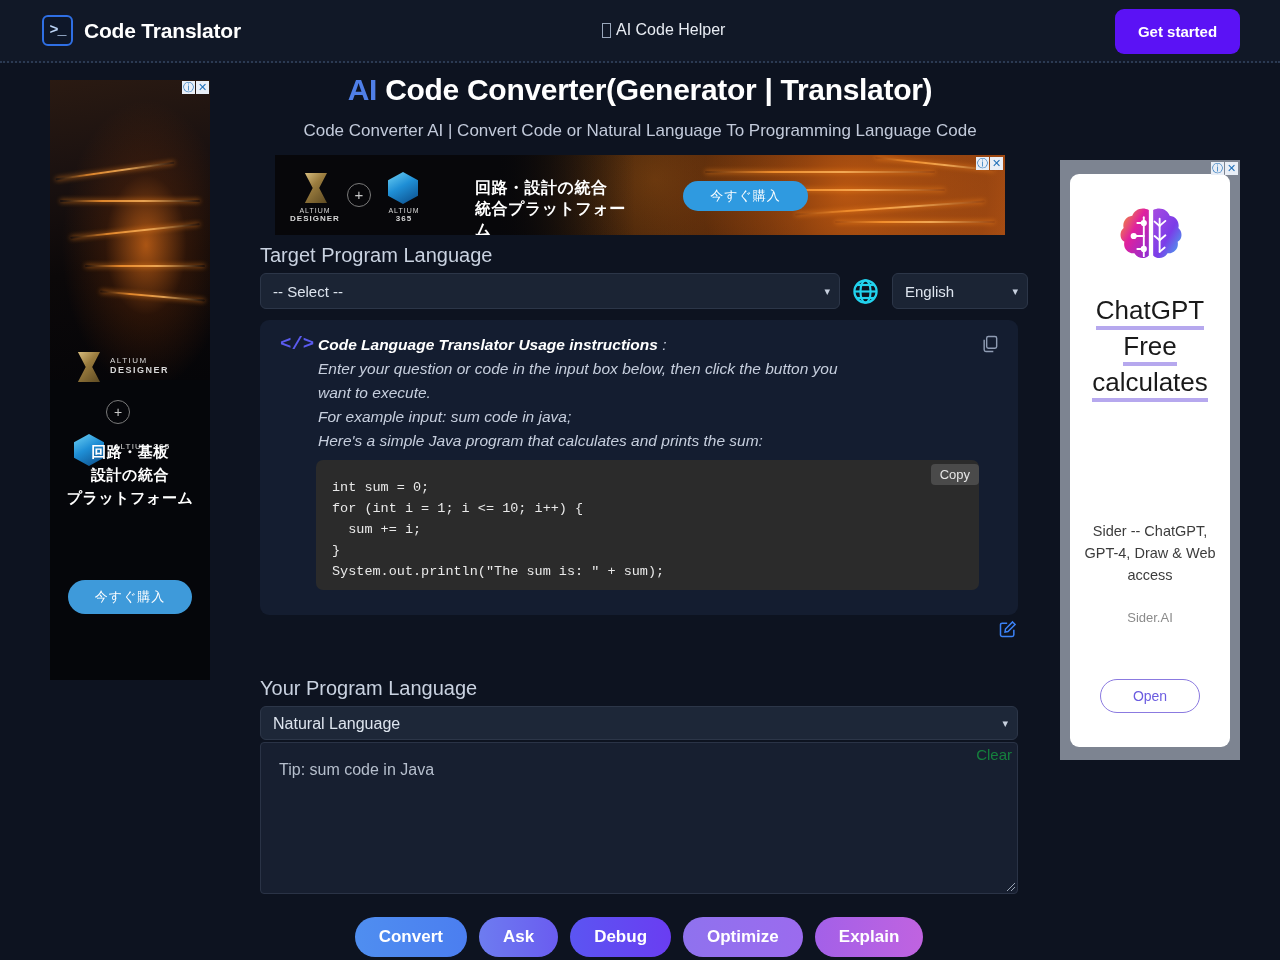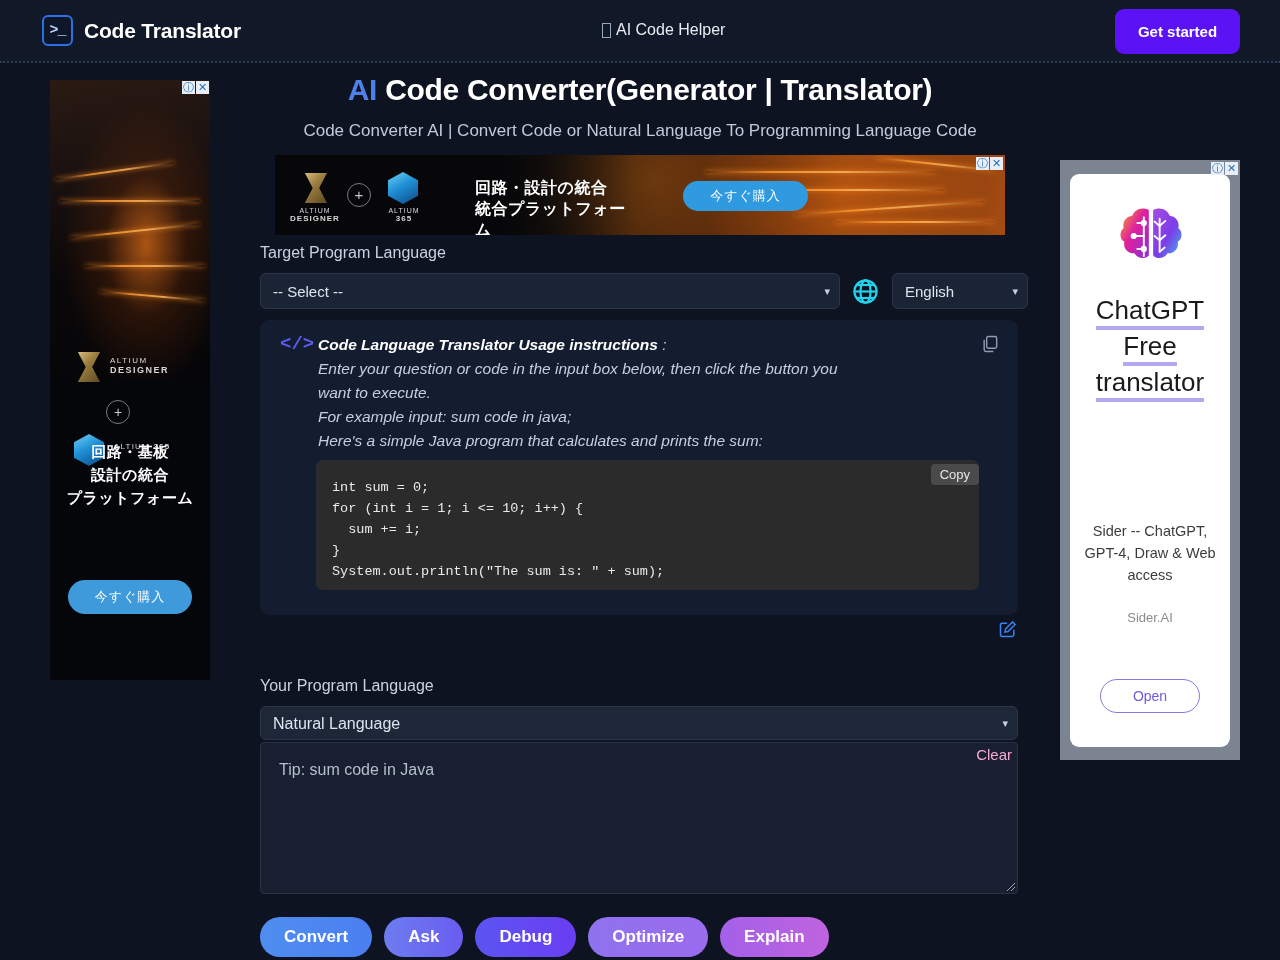--- a/index.html
+++ b/index.html
@@ -139,21 +139,21 @@
     width: 13px; height: 13px; background: #e9eef6;
     color: #1f6fb8; font-size: 11px; line-height: 13px;
     text-align: center; font-family: "Liberation Sans", sans-serif;
     cursor: pointer;
   }
 
   
   #center { position: absolute; left: 260px; top: 0; width: 758px; }
 
   .field-label {
-    color: #c9d2e0; font-size: 16px;
+    color: #c9d2e0; font-size: 20px;
   }
   #target-label { position: absolute; top: 244px; left: 0; }
   select.dark-select {
     appearance: none; -webkit-appearance: none;
     background: #1b2434;
     border: 1px solid #2c3648;
     border-radius: 6px;
     color: #dde4ee;
     font-size: 15px;
     font-family: "Liberation Sans", sans-serif;
@@ -238,33 +238,33 @@
     color: #d4dbe7;
     font-size: 16px;
     font-family: "Liberation Sans", sans-serif;
     padding: 18px 14px 14px 18px;
     resize: none;
     outline: none;
   }
   #input-textarea::placeholder { color: #b6bfcd; }
   #clear-link {
     position: absolute; right: 6px; top: 4px;
-    color: #f9a8d4; font-size: 15px; cursor: pointer;
+    color: #15803d; font-size: 15px; cursor: pointer;
   }
   #resize-handle {
     position: absolute; right: 2px; bottom: 2px;
     width: 12px; height: 12px; pointer-events: none;
     color: #9aa4b4;
   }
 
   
   #actions {
     position: absolute; top: 917px; left: 260px;
     width: 758px;
-    display: flex; gap: 12px;
+    display: flex; justify-content: center; gap: 12px;
   }
   .action-btn {
     height: 40px; border: none; border-radius: 20px;
     color: #ffffff; font-size: 17px; font-weight: bold;
     font-family: "Liberation Sans", sans-serif;
     padding: 0 24px; cursor: pointer;
   }
 
   
   #left-ad {
@@ -539,19 +539,19 @@
         <path d="M62 36l8-7"></path>
           <path d="M62 36l-7-6"></path>
         <path d="M62 56l8-7"></path>
           <path d="M62 56l-7-6"></path>
         <path d="M62 72l7-6"></path>
       </g>
     </svg>
     <div id="sider-head">
       <div><span>ChatGPT</span></div>
       <div><span>Free</span></div>
-      <div><span>translator</span></div>
+      <div><span>calculates</span></div>
     </div>
     <div id="sider-desc">Sider -- ChatGPT, GPT-4, Draw &amp; Web access</div>
     <div id="sider-brand">Sider.AI</div>
     <div id="sider-open">Open</div>
   </div>
 </div>
 
 </body></html>

